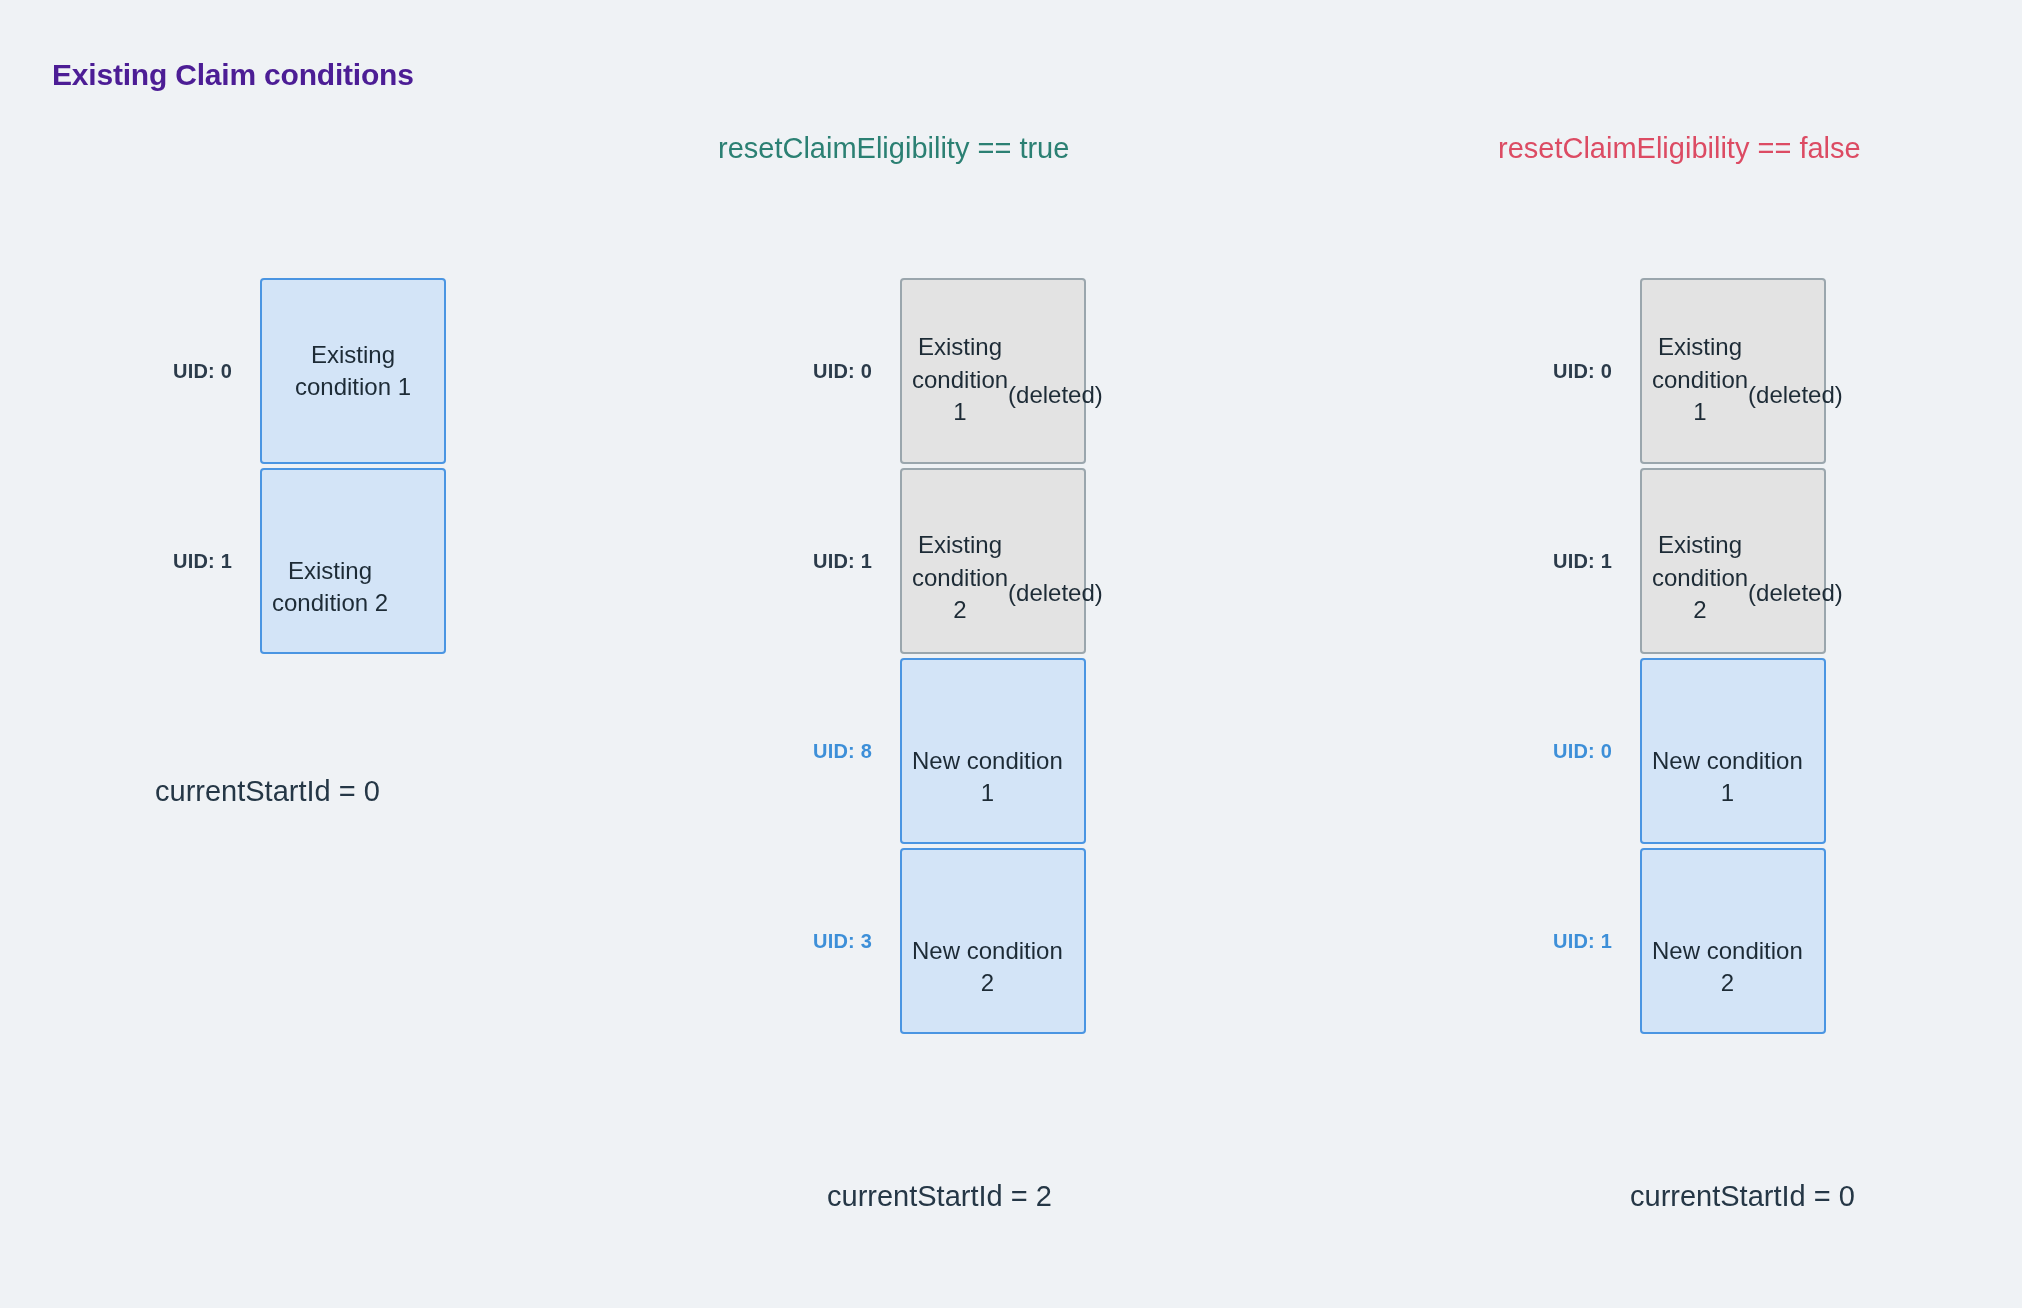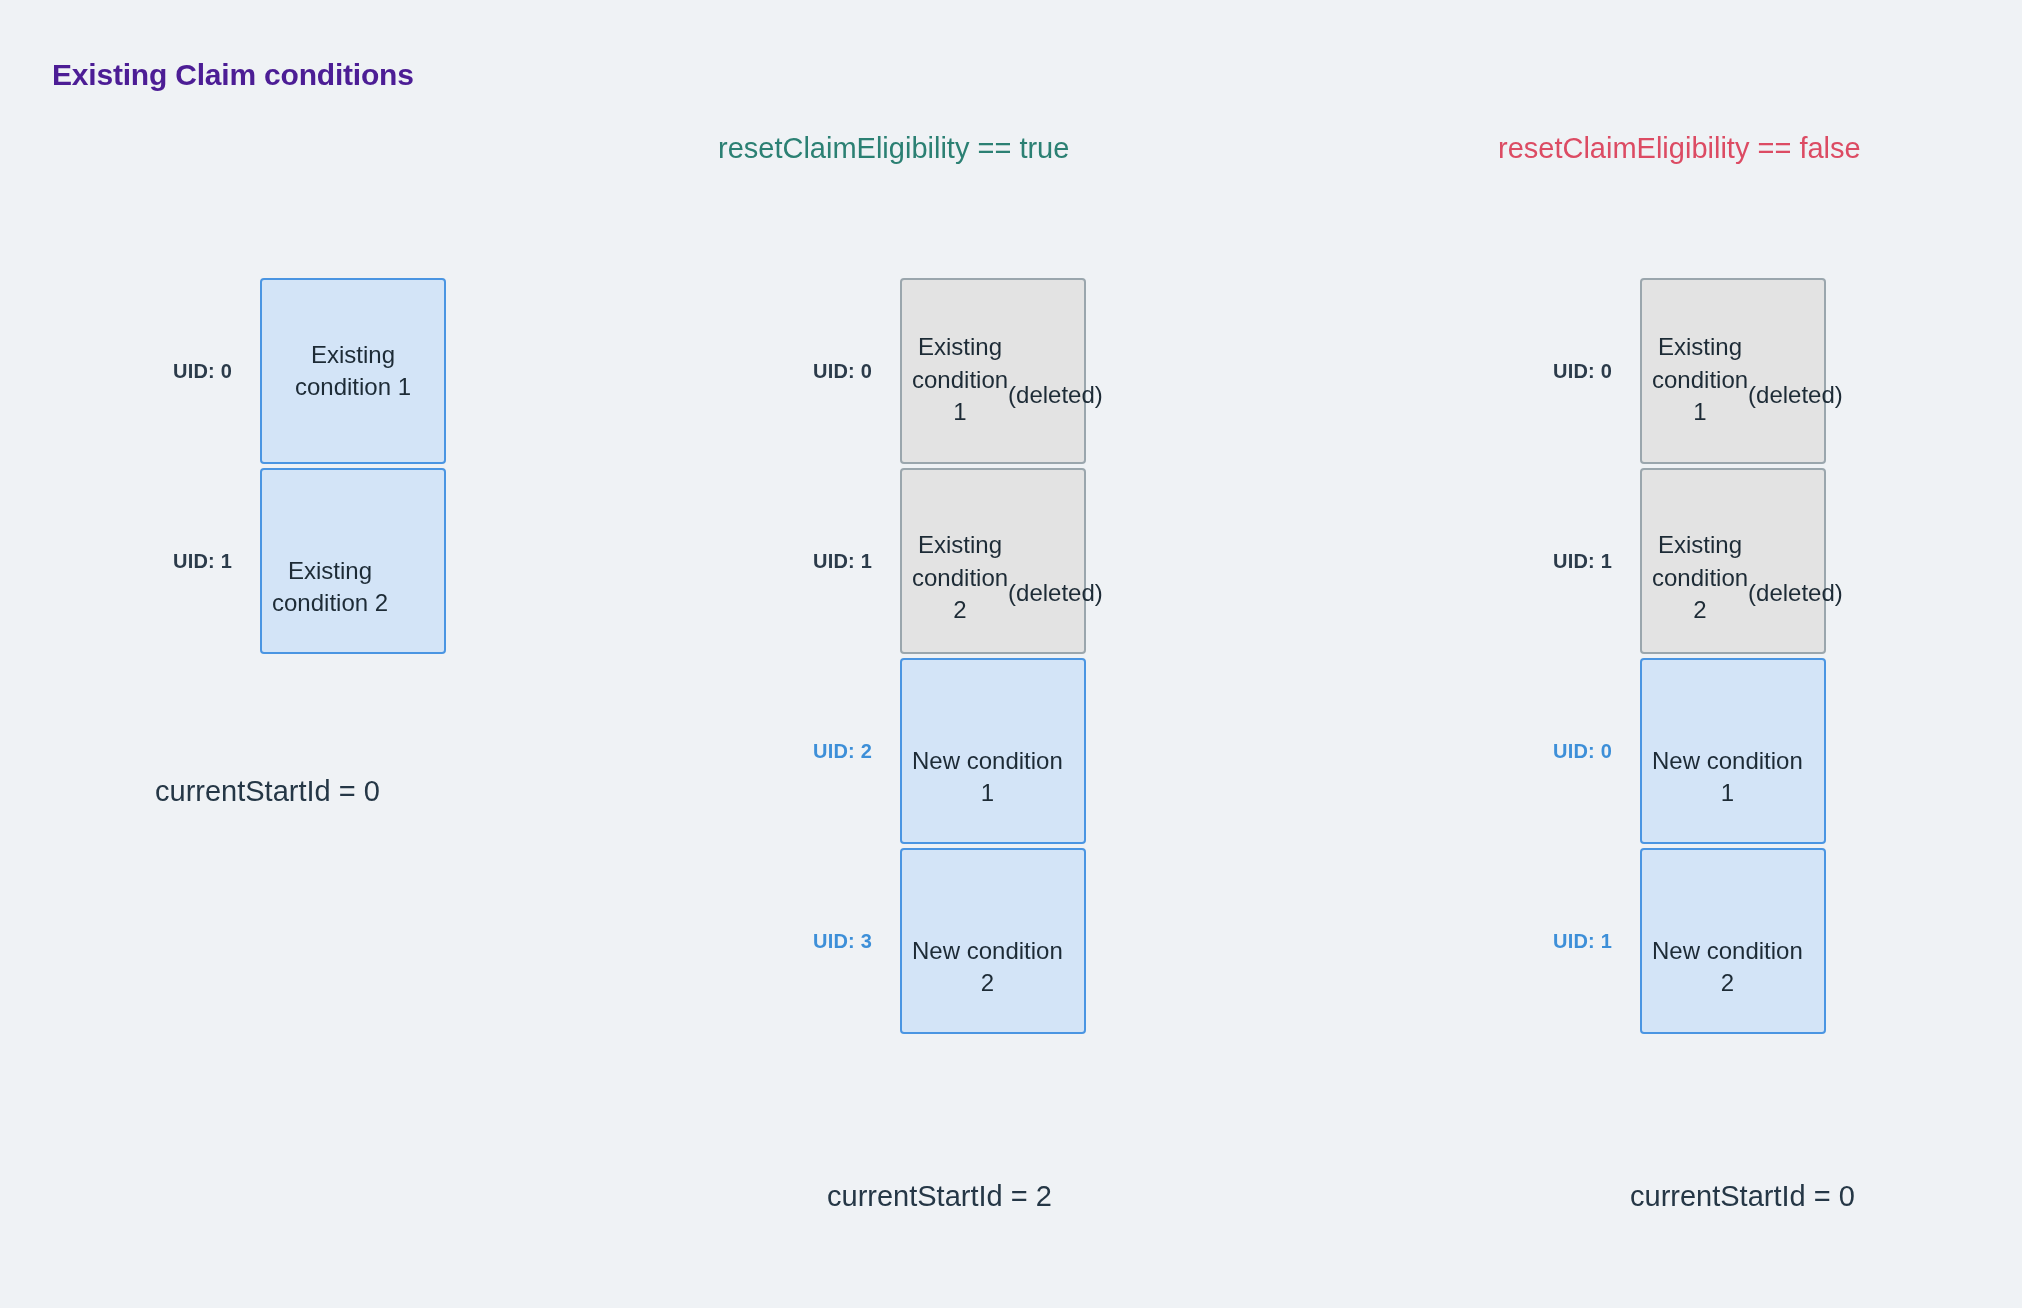--- a/index.html
+++ b/index.html
@@ -168,21 +168,21 @@
       </div>
       <div class="cond-row" style="top: 468px; left: 110px; height: 186px;">
         <div class="uid-label">UID: 1</div>
         <div class="cond-box gray shift-down">
           <div class="box-title">Existing
 condition 2</div>
           <div class="box-note">(deleted)</div>
         </div>
       </div>
       <div class="cond-row" style="top: 658px; left: 110px; height: 186px;">
-        <div class="uid-label new-uid">UID: 2</div>
+        <div class="uid-label new-uid">UID: 8</div>
         <div class="cond-box blue mid-low">
           <div class="box-title">New condition
 1</div>
         </div>
       </div>
       <div class="cond-row" style="top: 848px; left: 110px; height: 186px; justify-content: space-between;">
         <div class="uid-label new-uid">UID: 3</div>
         <div class="cond-box blue mid-low">
           <div class="box-title">New condition
 2</div>

